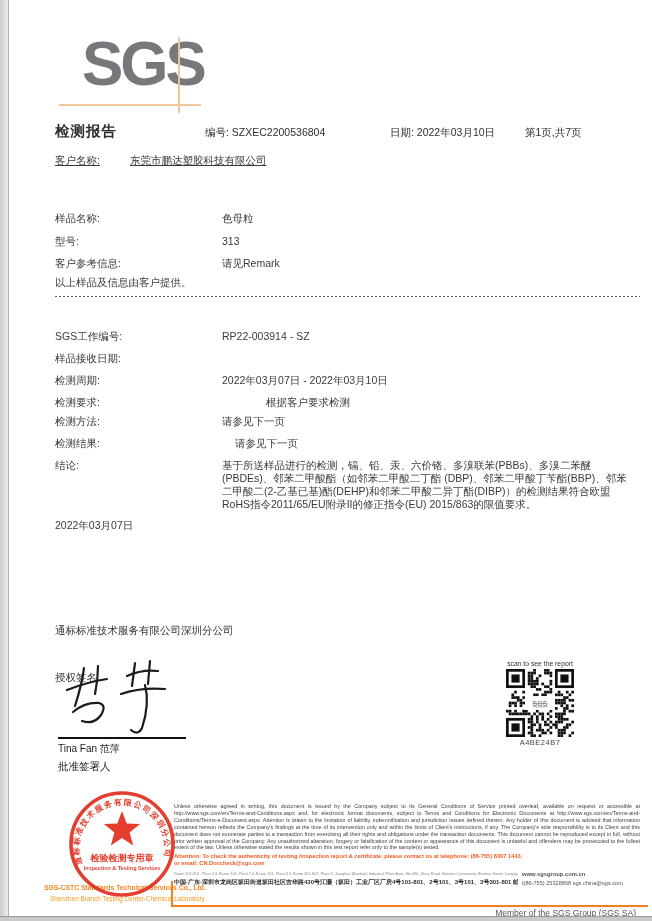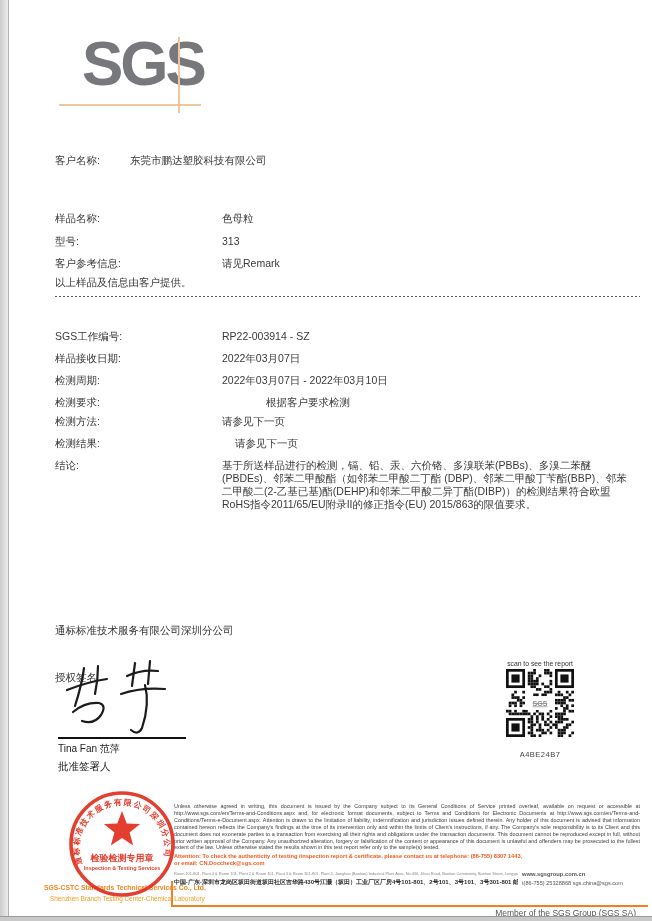--- a/index.html
+++ b/index.html
@@ -31,21 +31,21 @@
   
   .sig-company{position:absolute;left:0;top:0;font-size:10.5px;color:#333;}
   .sig-auth{position:absolute;left:0;top:15px;font-size:10.5px;color:#333;margin-top:32px;}
   .sig-svg{position:absolute;left:2px;top:34px;}
   .sig-line{position:absolute;left:3px;top:113px;width:128px;height:2px;background:#111;}
   .sig-name{position:absolute;left:3px;top:118px;font-size:10px;color:#222;}
   .sig-role{position:absolute;left:3px;top:136px;font-size:10.5px;color:#222;}
   
   .qr-wrap{position:absolute;left:499px;top:660px;width:82px;text-align:center;}
   .qr-hint{font-size:6.8px;color:#333;}
-  .qr-code-label{font-size:7.5px;color:#444;margin-top:13px;letter-spacing:.5px;}
+  .qr-code-label{font-size:7.5px;color:#444;margin-top:1px;letter-spacing:.5px;}
   
   .legal-wrap{position:absolute;left:174px;top:803px;width:466px;}
   .legal{font-size:5.4px;line-height:6.9px;text-align:justify;color:#3f3f3f;}
   .attn{margin-top:2px;font-size:5.7px;line-height:6.8px;font-weight:bold;color:#f05a1e;}
   .addr-row{margin-top:4px;display:flex;}
   .addr-left{flex:0 0 344px;overflow:hidden;}
   .addr-en{font-size:3.9px;line-height:5px;color:#888;white-space:nowrap;}
   .addr-cn{font-size:6px;line-height:8px;color:#2d2d2d;font-weight:bold;white-space:nowrap;margin-top:2px;}
   .addr-right{flex:1;padding-left:4px;}
   .site{font-size:5.8px;color:#555;font-weight:bold;}
@@ -60,23 +60,35 @@
 </head>
 <body>
 
 <div class="page">
   <div class="edge-left"></div>
 
   <div class="logo-text">SGS</div>
   <div class="logo-hline"></div>
   <div class="logo-vline"></div>
 
+  <div class="title-row">
+    <div class="t">检测报告</div>
+    <div class="no">
+      <span>编号:</span>
+      <span>SZXEC2200536804</span>
+    </div>
+    <div class="dt">
+      <span>日期:</span>
+      <span>2022年03月10日</span>
+    </div>
+    <div class="pg">第1页,共7页</div>
+  </div>
 
   <div class="block" style="top:154px;height:140px;">
-    <div class="row" style="top:0;">
+    <div class="row" style="top:0;text-decoration:underline;">
       <span class="lbl">客户名称:</span>
       <span>东莞市鹏达塑胶科技有限公司</span>
     </div>
     <div class="row" style="top:58px;">
       <span class="lbl2">样品名称:</span>
       <span>色母粒</span>
     </div>
     <div class="row" style="top:81px;">
       <span class="lbl2">型号:</span>
       <span>313</span>
@@ -90,21 +102,21 @@
     </div>
   </div>
 
   <div class="dashsep"></div>
 
   <div class="block" style="top:330px;height:210px;">
     <div class="row" style="top:0;">
       <span class="lbl2">SGS工作编号:</span>
       <span>RP22-003914 - SZ</span>
     </div>
-    <div class="row" style="top:22px;">
+    <div class="row" style="top:22px;flex-direction:column;">
       <span class="lbl2">样品接收日期:</span>
       <span>2022年03月07日</span>
     </div>
     <div class="row" style="top:44px;">
       <span class="lbl2">检测周期:</span>
       <span>2022年03月07日 - 2022年03月10日</span>
     </div>
     <div class="row" style="top:66px;gap:44px;">
       <span class="lbl2">检测要求:</span>
       <span>根据客户要求检测</span>

